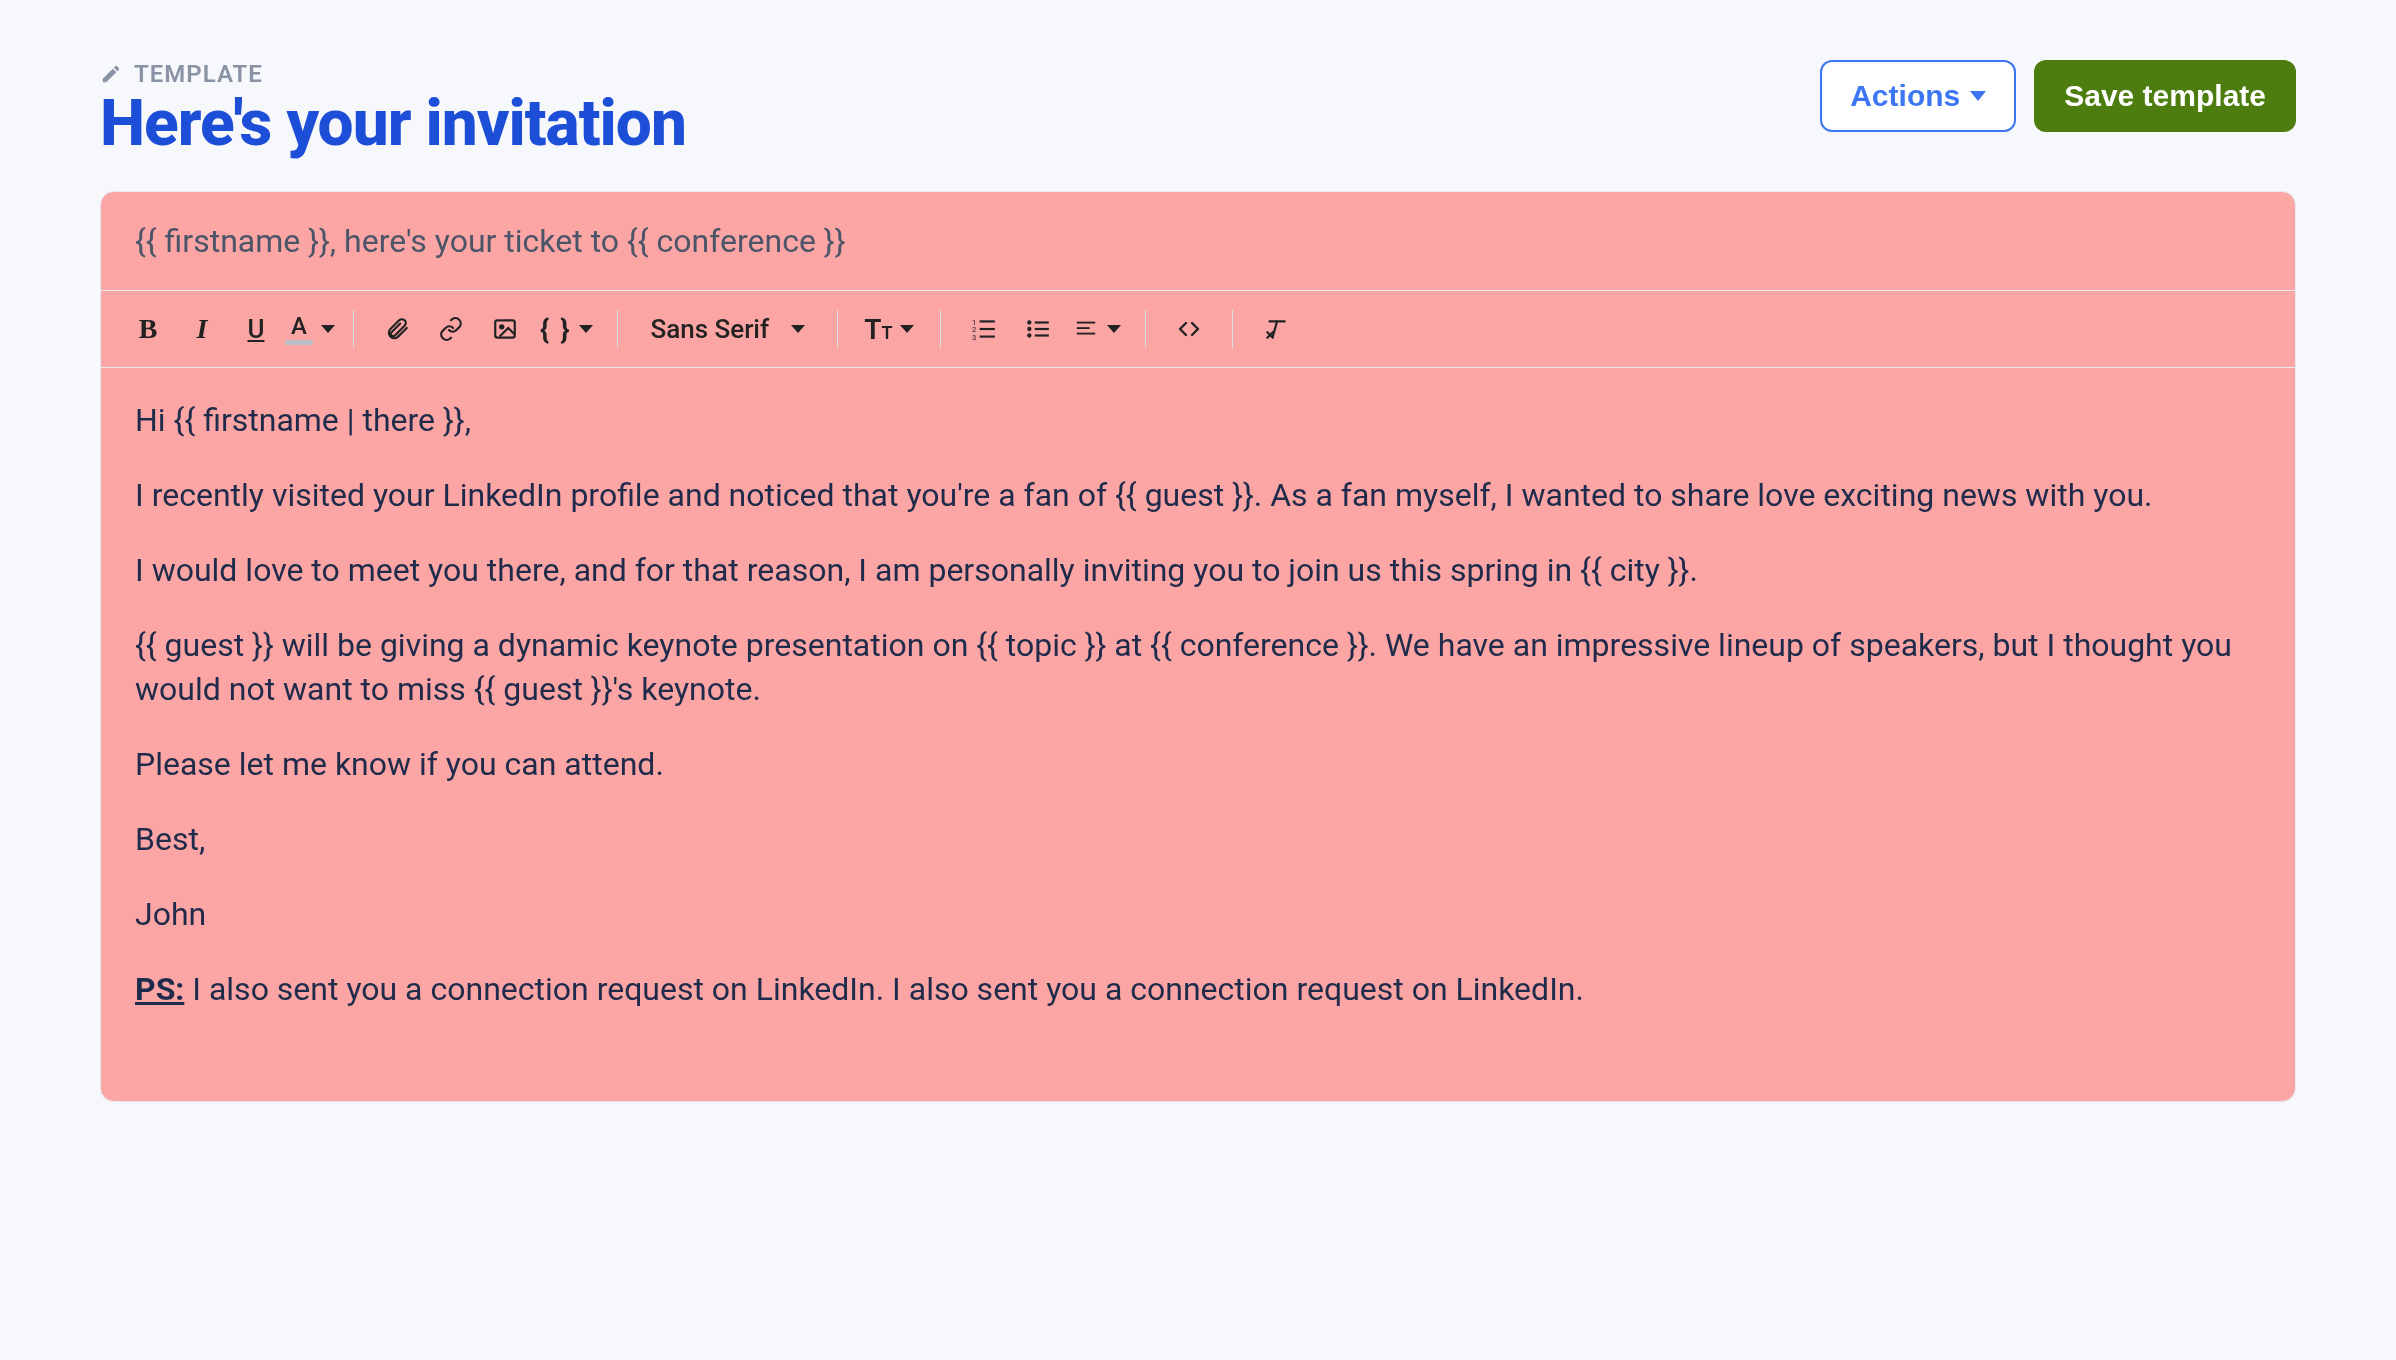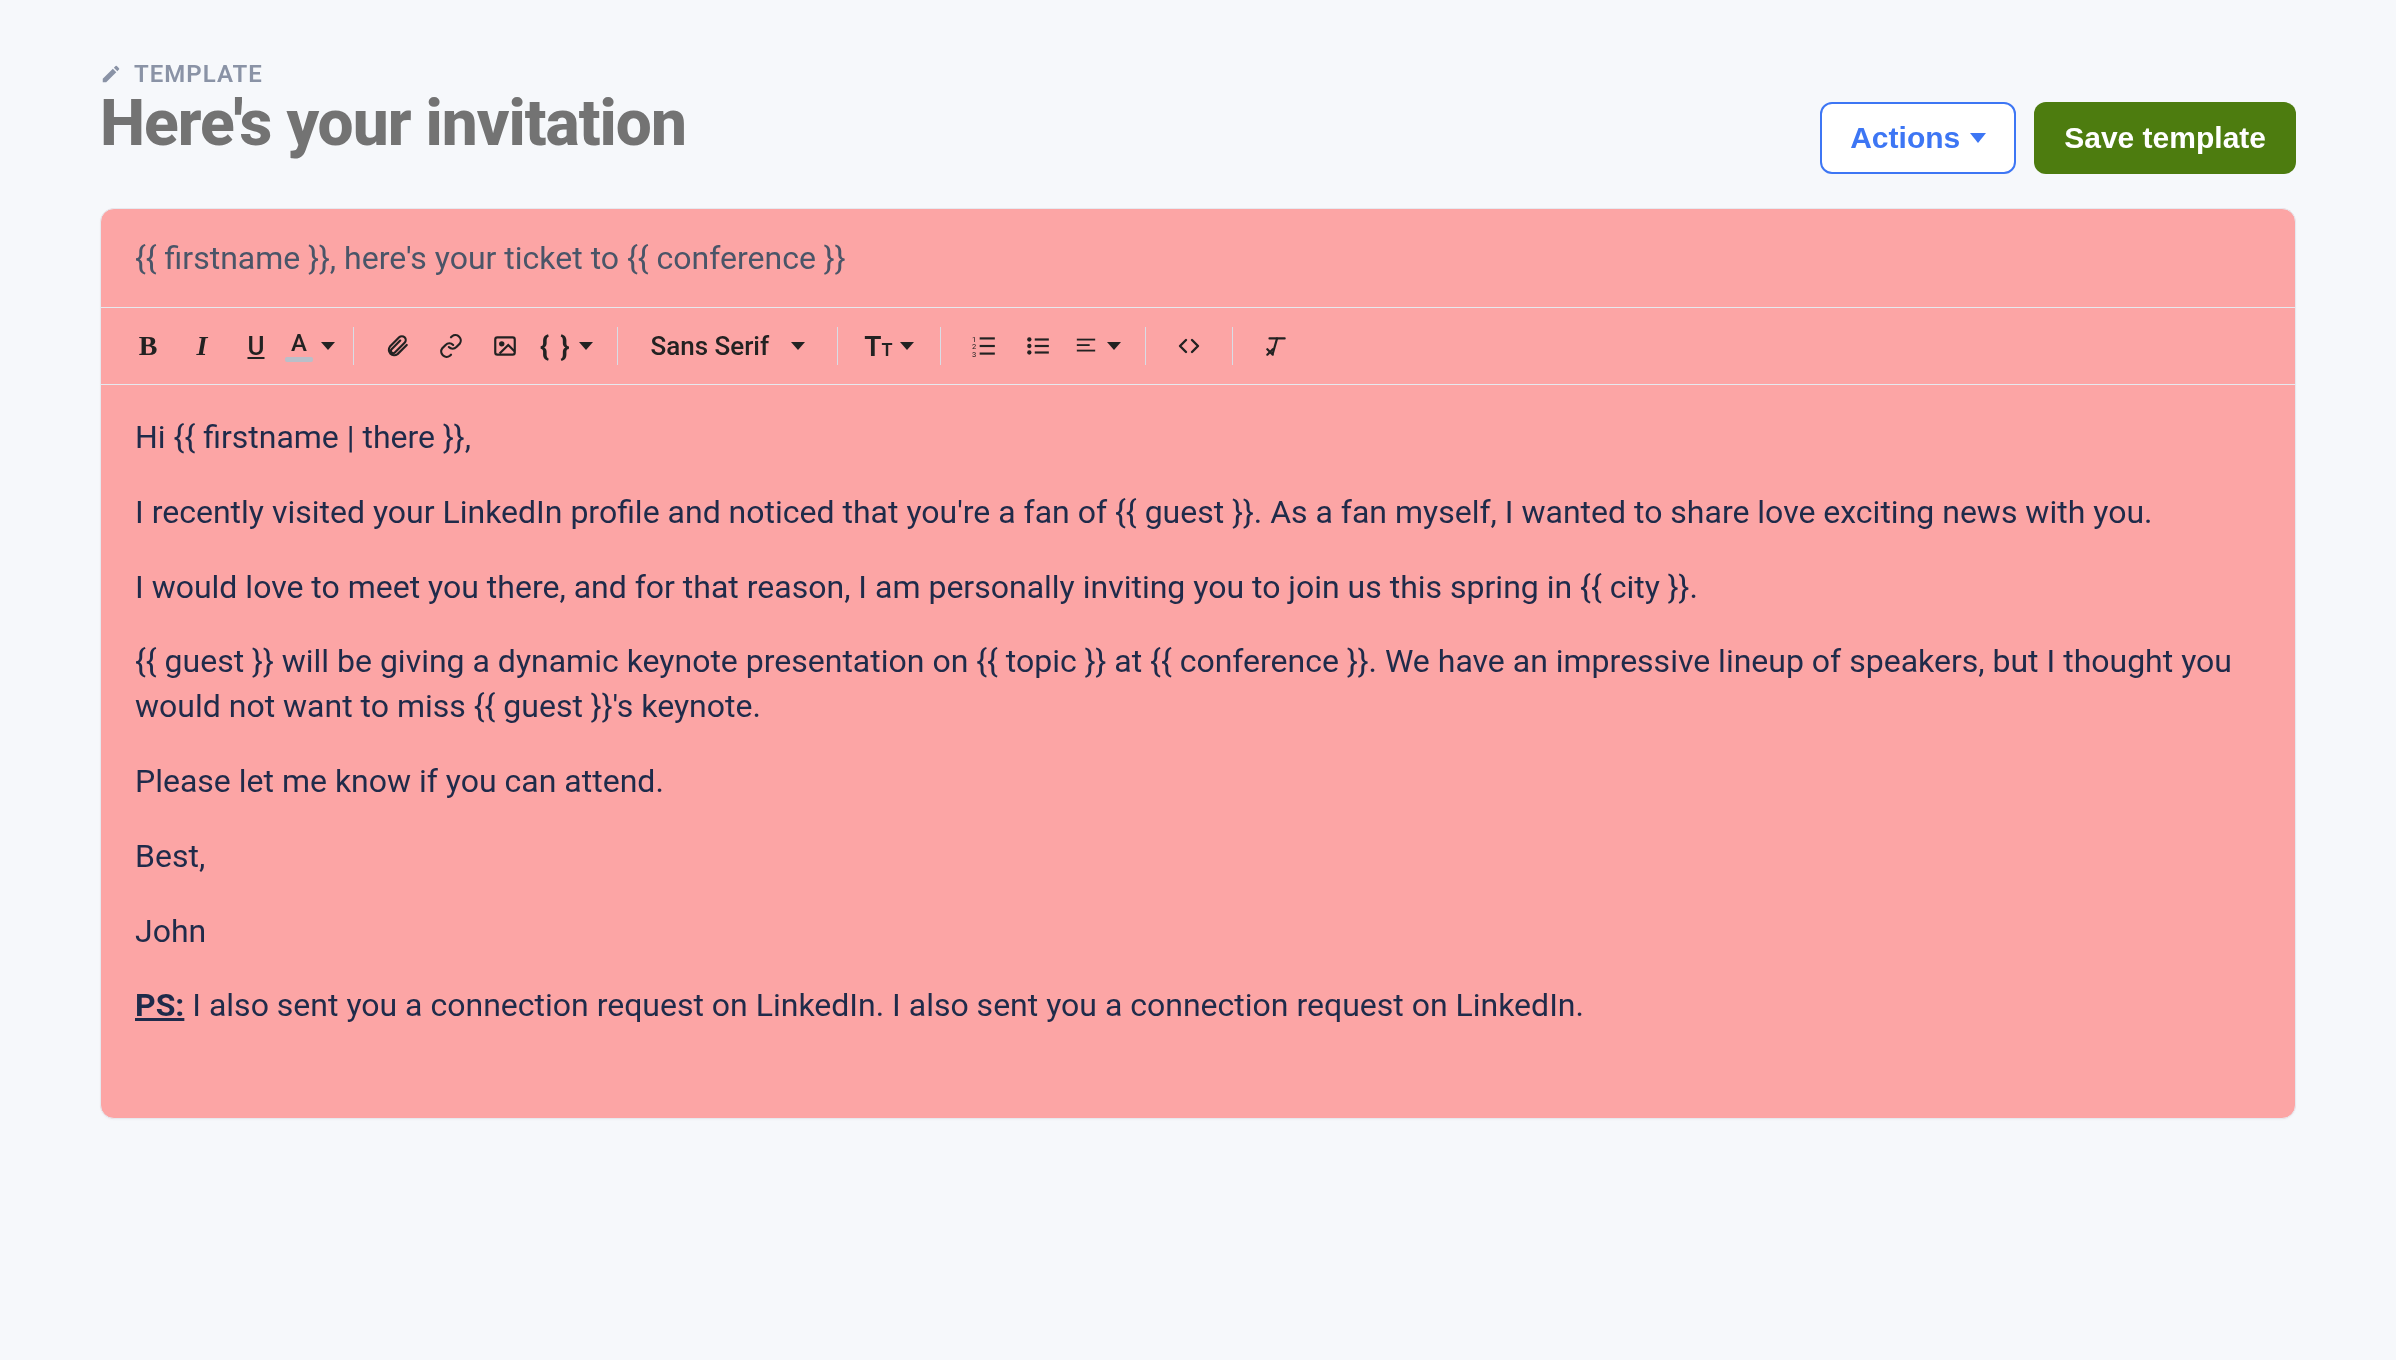--- a/index.html
+++ b/index.html
@@ -28,29 +28,28 @@
     color: #8a93a6;
     font-size: 24px;
     font-weight: 600;
     letter-spacing: 1px;
   }
   .breadcrumb .icon { display:flex; width:22px; height:22px; }
   .page-title {
     font-size: 64px;
     font-weight: 800;
     letter-spacing: -1px;
-    color: #737373;
+    color: #1d4ed8;
     margin-top: 2px;
     line-height: 1.05;
   }
   .header-buttons {
     display: flex;
     gap: 18px;
     align-items: center;
-    margin-top: 42px;
   }
   .btn {
     height: 72px;
     border-radius: 12px;
     font-size: 30px;
     font-weight: 600;
     display: inline-flex;
     align-items: center;
     justify-content: center;
     padding: 0 28px;

